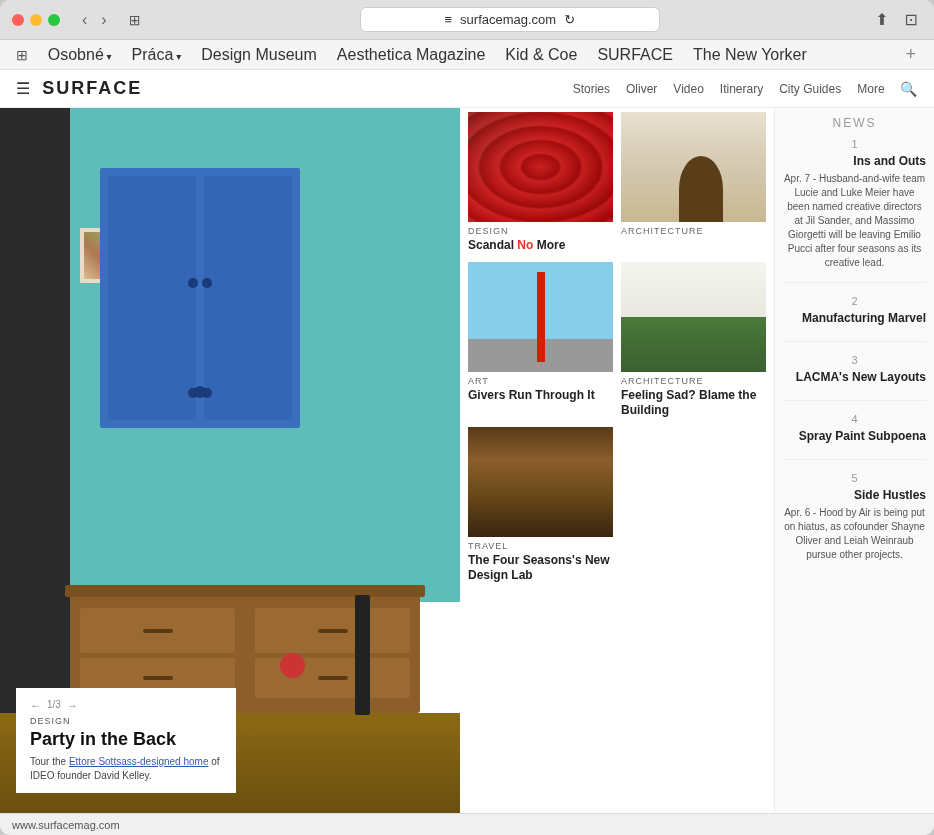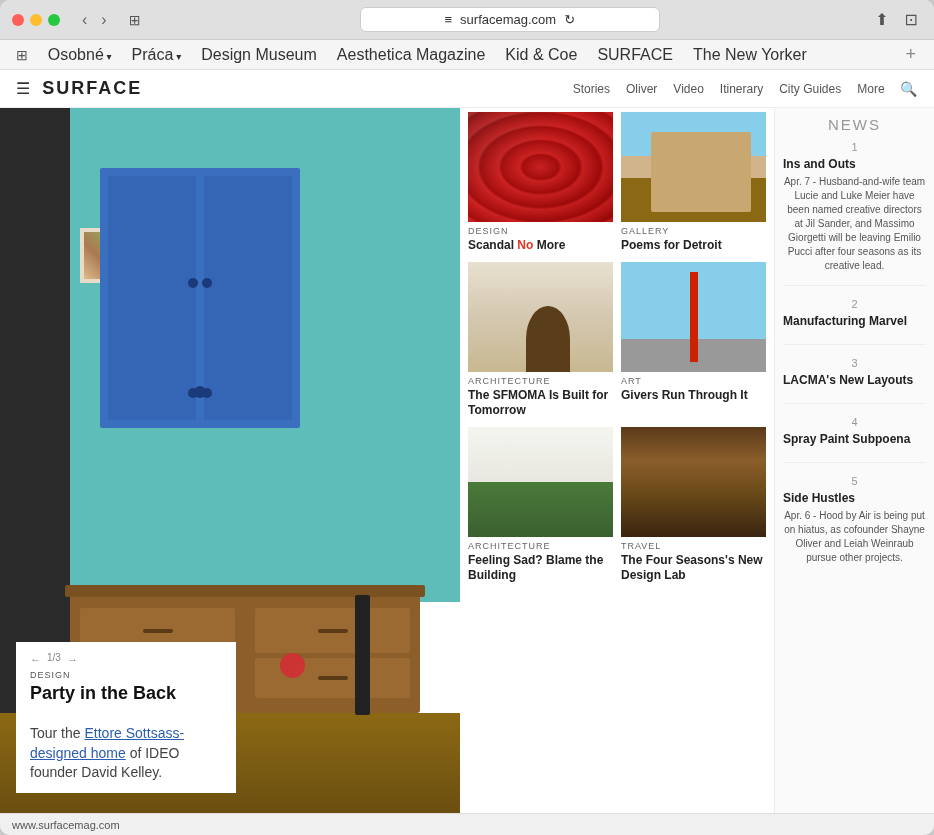--- a/index.html
+++ b/index.html
@@ -423,25 +423,25 @@
       font-size: 9px;
       color: #555;
       letter-spacing: 1px;
       text-transform: uppercase;
       margin-bottom: 3px;
     }
     .caption-title {
       font-size: 18px;
       font-weight: 700;
       color: #111;
-      margin-bottom: 20px;
+      margin-bottom: 4px;
       line-height: 1.2;
     }
     .caption-desc {
-      font-size: 14px;
+      font-size: 10px;
       color: #444;
       line-height: 1.4;
     }
     .caption-desc a {
       color: #2a5db0;
       text-decoration: underline;
     }
 
     
     .article-grid {
@@ -562,21 +562,21 @@
     .right-sidebar {
       width: 160px;
       flex-shrink: 0;
       border-left: 1px solid #eee;
       padding: 8px;
       overflow-y: auto;
       background: #fafafa;
     }
 
     .sidebar-header {
-      font-size: 15px;
+      font-size: 12px;
       letter-spacing: 2px;
       text-transform: uppercase;
       color: #999;
       margin-bottom: 8px;
       text-align: center;
     }
 
     .news-item {
       margin-bottom: 12px;
       padding-bottom: 12px;
@@ -587,21 +587,21 @@
     .news-number {
       font-size: 11px;
       color: #999;
       text-align: center;
       margin-bottom: 4px;
     }
     .news-title {
       font-size: 12px;
       font-weight: 700;
       color: #222;
-      text-align: left;
+      text-align: right;
       margin-bottom: 4px;
     }
     .news-desc {
       font-size: 10px;
       color: #555;
       line-height: 1.4;
       text-align: center;
     }
 
     
@@ -729,34 +729,26 @@
         <div class="grid-container">
 
           <div class="article-card">
             <div class="article-thumb">
               <div class="thumb-red-chairs"></div>
             </div>
             <div class="article-category">DESIGN</div>
             <div class="article-title">Scandal <span class="highlight">No</span> More</div>
           </div>
 
-          <div class="article-card">
-            <div class="article-thumb">
-              <div class="thumb-house-exterior"></div>
-            </div>
-            <div class="article-category">GALLERY</div>
-            <div class="article-title">Poems for Detroit</div>
-          </div>
 
           <div class="article-card">
             <div class="article-thumb">
               <div class="thumb-sfmoma"></div>
             </div>
             <div class="article-category">ARCHITECTURE</div>
-            <div class="article-title">The SFMOMA Is Built for Tomorrow</div>
           </div>
 
           <div class="article-card">
             <div class="article-thumb">
               <div class="thumb-red-sculpture"></div>
             </div>
             <div class="article-category">ART</div>
             <div class="article-title">Givers Run Through It</div>
           </div>
 

